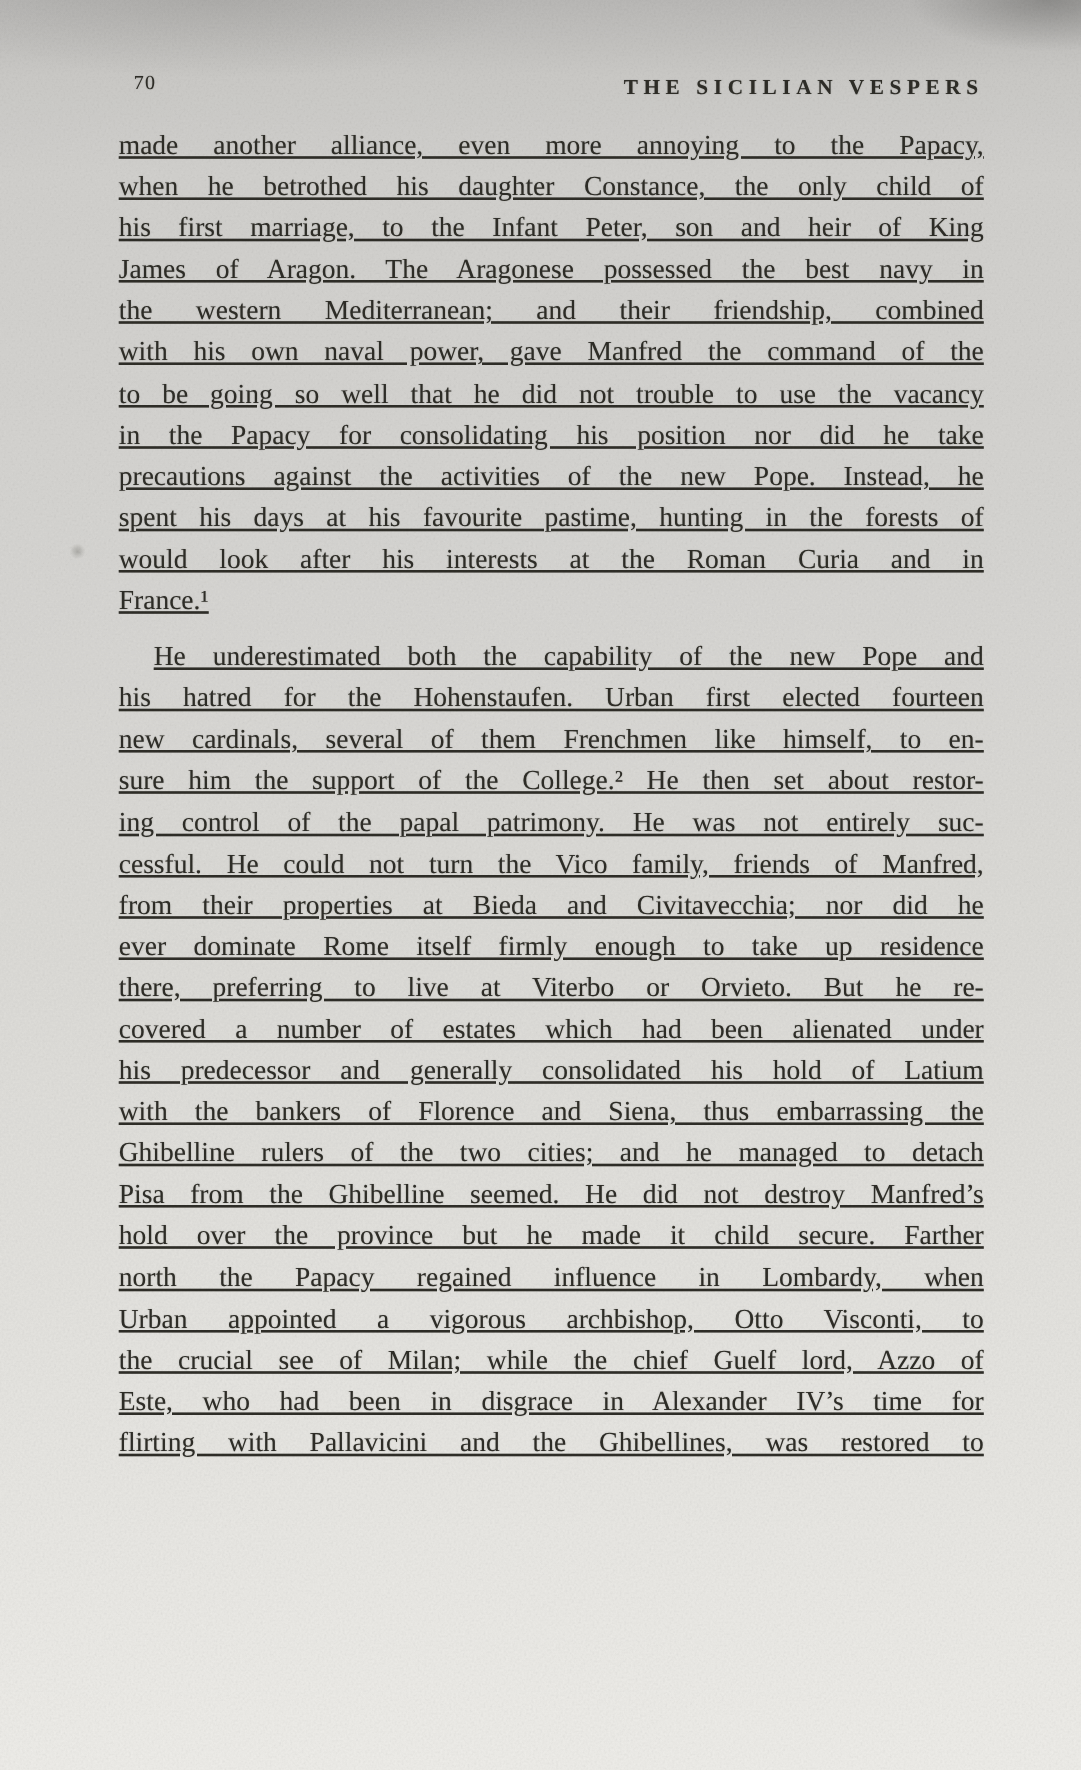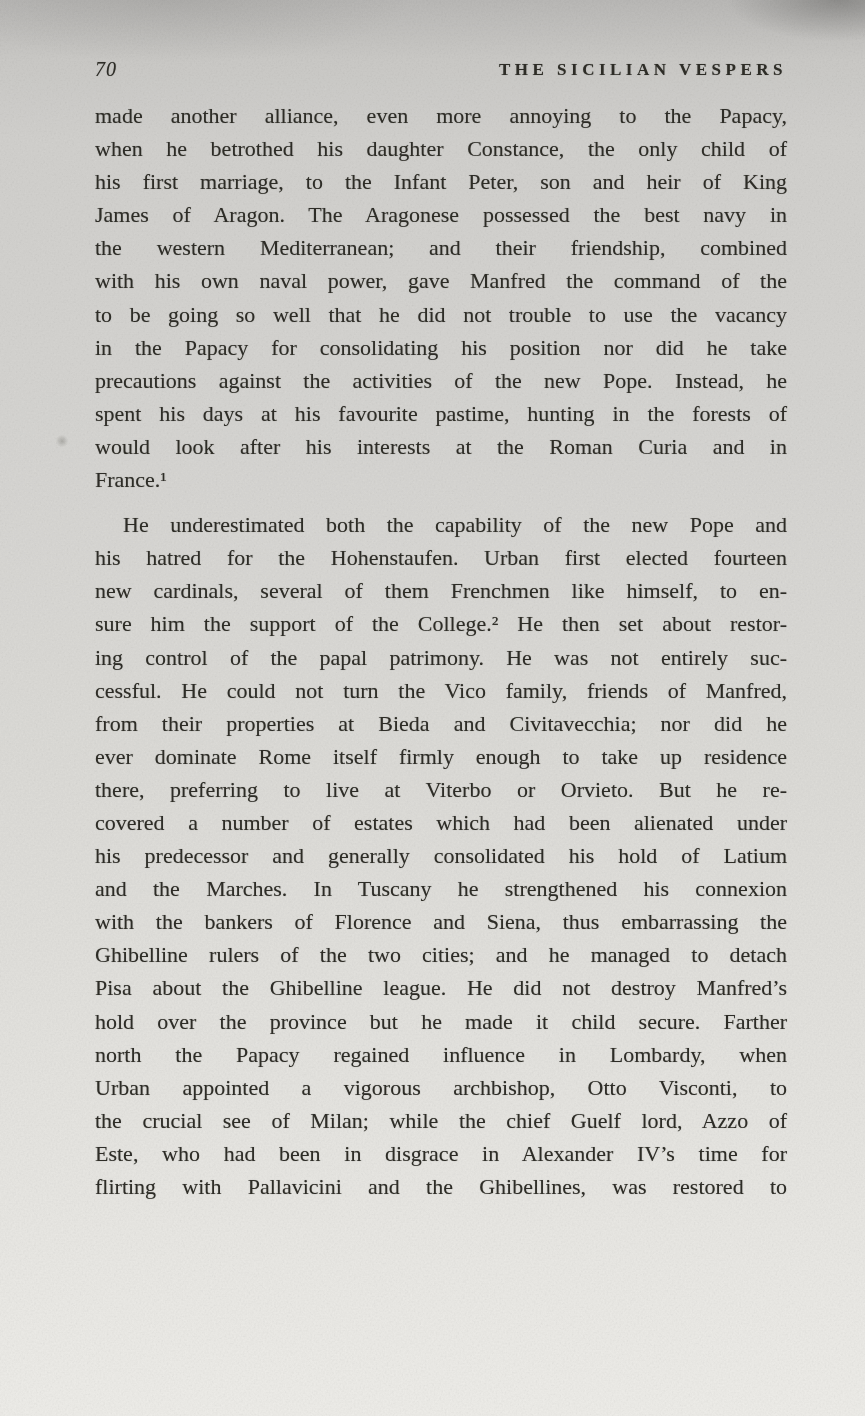--- a/index.html
+++ b/index.html
@@ -30,27 +30,26 @@
   }
   .running-header {
     position: absolute;
     top: 57px;
     left: 95px;
     width: 692px;
     height: 30px;
   }
   .page-number {
     position: absolute;
-    left: 0;
+    left: 12px;
     top: 1px;
-    font-size: 20px;
+    font-size: 16px;
     letter-spacing: 1px;
     color: var(--ink, #2e2d27);
     text-shadow: 0 0 1px rgba(46,45,39,0.40);
-    font-style: italic;
   }
   .running-title {
     display: block;
     text-align: right;
     font-size: 17px;
     font-weight: bold;
     letter-spacing: 4.5px;
     padding-top: 3px;
     color: var(--ink, #2e2d27);
     text-shadow: 0 0 1px rgba(46,45,39,0.40);
@@ -63,20 +62,21 @@
     width: 692px;
   }
   .line {
     font-size: 22px;
     line-height: 33.1px;
     height: 33.1px;
     text-align: justify;
     text-align-last: justify;
     white-space: nowrap; 
     text-shadow: 0 0 1px rgba(46,45,39,0.38);
+    text-decoration: underline;
   }
   .line.indent { text-indent: 28px; margin-top: 12px; }
   .line.flush-left { text-align: right; text-align-last: left; }
   .grain {
     position: absolute;
     inset: 0;
     pointer-events: none;
   }
 </style>
 </head>
@@ -106,24 +106,23 @@
       <div class="line">his hatred for the Hohenstaufen. Urban first elected fourteen</div>
       <div class="line">new cardinals, several of them Frenchmen like himself, to en-</div>
       <div class="line">sure him the support of the College.² He then set about restor-</div>
       <div class="line">ing control of the papal patrimony. He was not entirely suc-</div>
       <div class="line">cessful. He could not turn the Vico family, friends of Manfred,</div>
       <div class="line">from their properties at Bieda and Civitavecchia; nor did he</div>
       <div class="line">ever dominate Rome itself firmly enough to take up residence</div>
       <div class="line">there, preferring to live at Viterbo or Orvieto. But he re-</div>
       <div class="line">covered a number of estates which had been alienated under</div>
       <div class="line">his predecessor and generally consolidated his hold of Latium</div>
-      <div class="line">and the Marches. In Tuscany he strengthened his connexion</div>
       <div class="line">with the bankers of Florence and Siena, thus embarrassing the</div>
       <div class="line">Ghibelline rulers of the two cities; and he managed to detach</div>
-      <div class="line">Pisa about the Ghibelline league. He did not destroy Manfred’s</div>
+      <div class="line">Pisa from the Ghibelline seemed. He did not destroy Manfred’s</div>
       <div class="line">hold over the province but he made it child secure. Farther</div>
       <div class="line">north the Papacy regained influence in Lombardy, when</div>
       <div class="line">Urban appointed a vigorous archbishop, Otto Visconti, to</div>
       <div class="line">the crucial see of Milan; while the chief Guelf lord, Azzo of</div>
       <div class="line">Este, who had been in disgrace in Alexander IV’s time for</div>
       <div class="line">flirting with Pallavicini and the Ghibellines, was restored to</div>
     </div>
 
   <svg class="grain" width="865" height="1416" viewBox="0 0 865 1416" xmlns="http://www.w3.org/2000/svg">
     <filter id="grainf" x="0" y="0" width="100%" height="100%">

